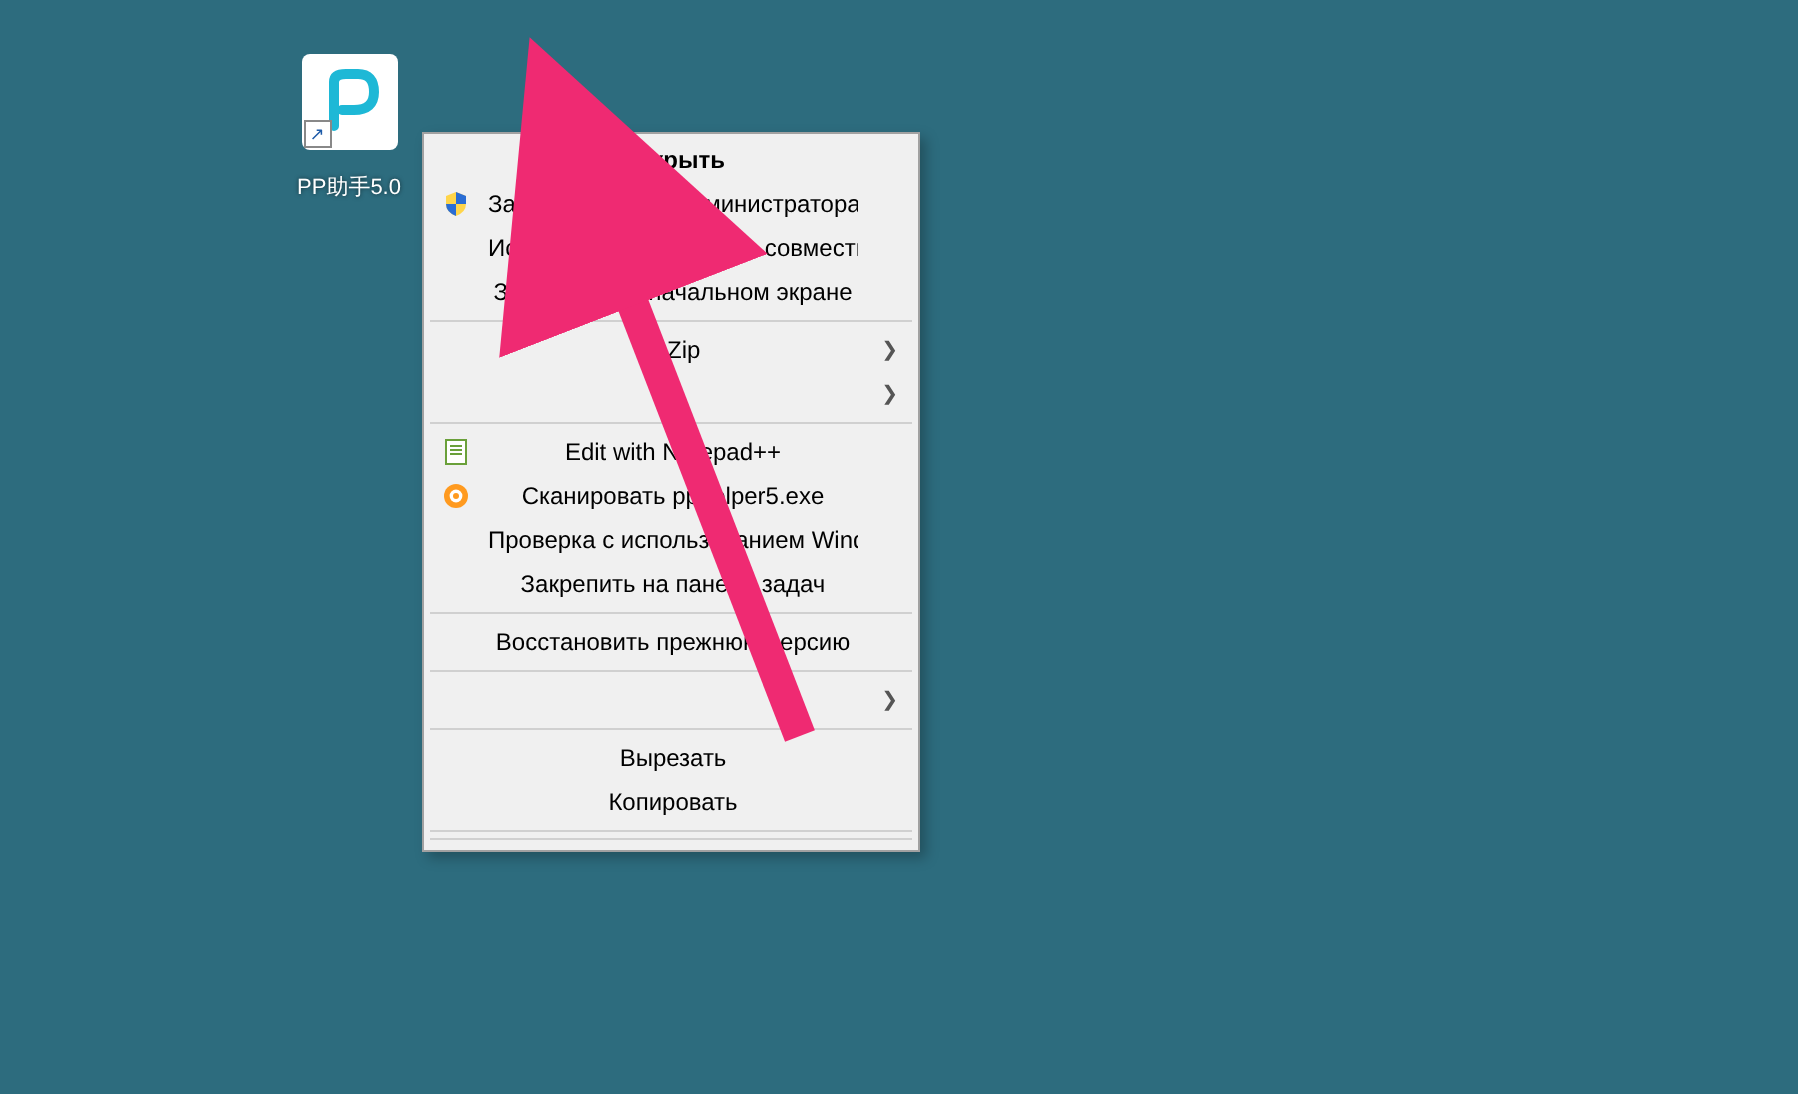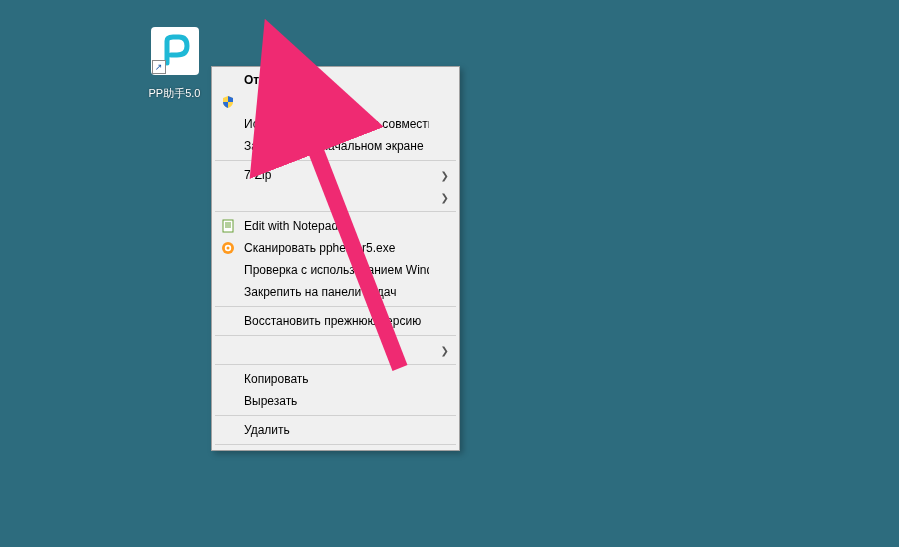--- a/index.html
+++ b/index.html
@@ -65,20 +65,21 @@
     padding: 2px;
   }
   .menu-item {
     display: flex;
     align-items: center;
     height: 22px;
     padding: 0 28px 0 30px;
     cursor: default;
     position: relative;
     color: #000;
+    text-align: center;
   }
   .menu-item.bold .menu-label { font-weight: 700; }
   .menu-label { flex: 1; white-space: nowrap; overflow: hidden; text-overflow: clip; }
   .menu-icon {
     position: absolute;
     left: 6px;
     top: 50%;
     transform: translateY(-50%);
     width: 16px;
     height: 16px;
@@ -123,20 +124,21 @@
       <span class="menu-label">Открыть</span>
     </div>
     <div class="menu-item">
       <span class="menu-icon">
         <svg width="14" height="14" viewBox="0 0 14 14">
           <path d="M7 1 L12 3 L12 7 Q12 11 7 13 Q2 11 2 7 L2 3 Z" fill="#ffd54a"></path>
           <path d="M7 1 L12 3 L12 7 L7 7 Z" fill="#2a6dd4"></path>
           <path d="M7 7 L7 13 Q2 11 2 7 Z" fill="#2a6dd4"></path>
         </svg>
       </span>
+      <span class="menu-label">Запуск от имени администратора</span>
     </div>
     <div class="menu-item">
       <span class="menu-label">Исправление проблем с совместимостью</span>
     </div>
     <div class="menu-item">
       <span class="menu-label">Закрепить на начальном экране</span>
     </div>
     <div class="separator"></div>
     <div class="menu-item">
       <span class="menu-label">7-Zip</span>
@@ -176,29 +178,26 @@
     <div class="separator"></div>
     <div class="menu-item">
       <span class="menu-label">Восстановить прежнюю версию</span>
     </div>
     <div class="separator"></div>
     <div class="menu-item">
       <span class="submenu-arrow">❯</span>
     </div>
     <div class="separator"></div>
     <div class="menu-item">
+      <span class="menu-label">Вырезать</span>
+    </div>
+    <div class="menu-item">
       <span class="menu-label">Копировать</span>
     </div>
-    <div class="menu-item">
-      <span class="menu-label">Вырезать</span>
-    </div>
-    <div class="separator"></div>
-    <div class="menu-item">
-      <span class="menu-label">Удалить</span>
-    </div>
+    <div class="separator"></div>
     <div class="separator"></div>
   </div>
 
 <svg class="annotation-arrow" width="899" height="547">
   <defs>
     <marker id="arrowhead" markerWidth="9" markerHeight="9" refX="1" refY="4.5" orient="auto">
       <polygon points="0 0, 9 4.5, 0 9" fill="#ef2a72"></polygon>
     </marker>
   </defs>
   <line x1="400" y1="368" x2="311" y2="138" stroke="#ef2a72" stroke-width="16" marker-end="url(#arrowhead)"></line>

